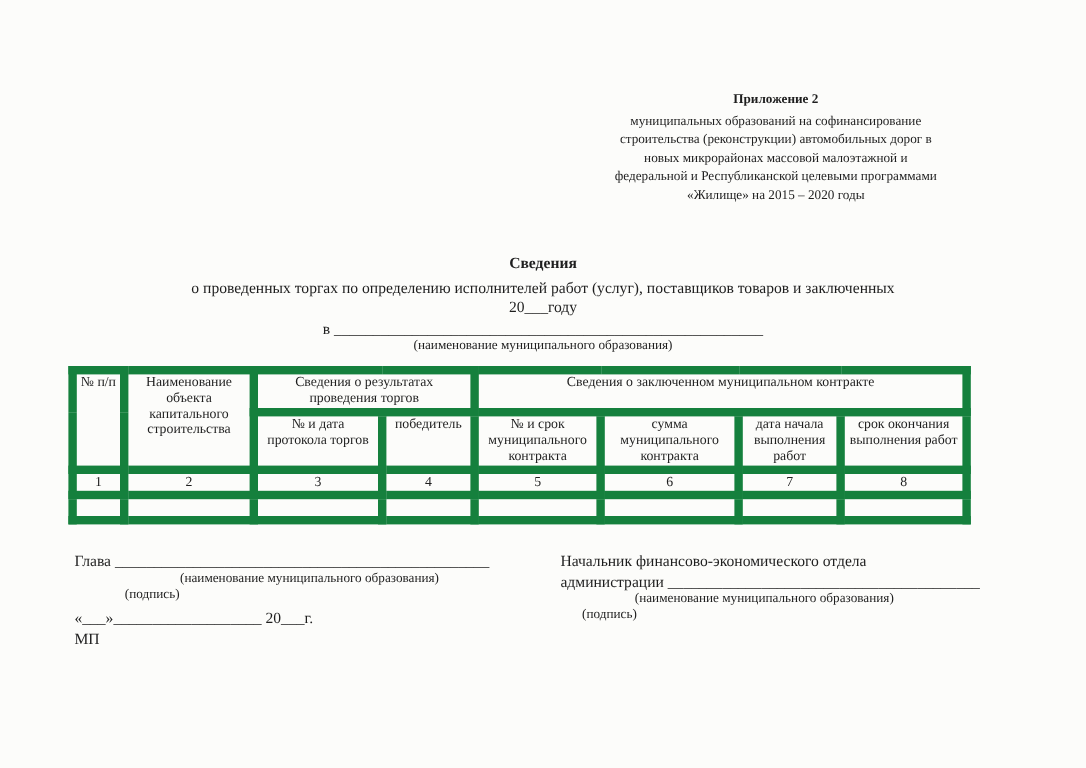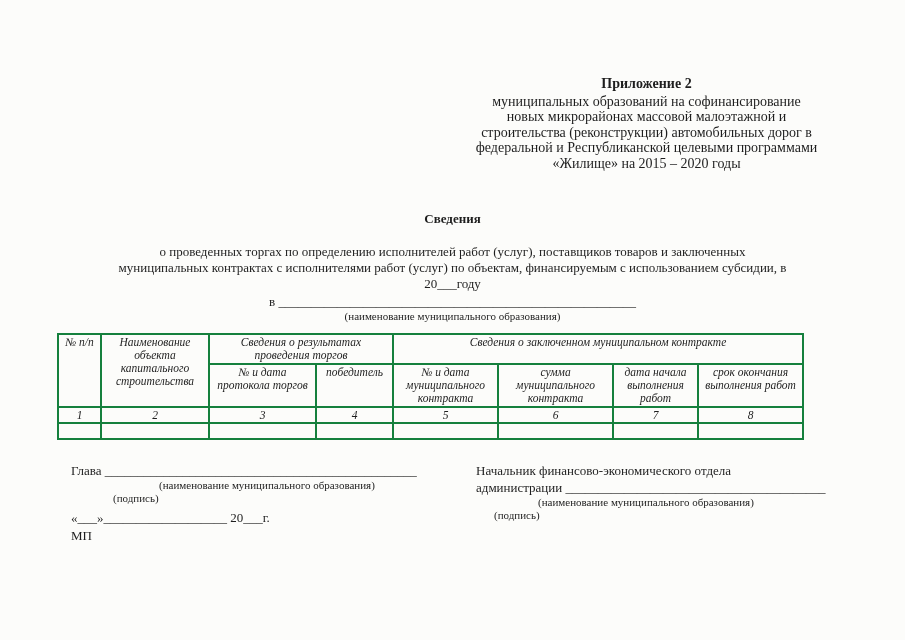--- a/index.html
+++ b/index.html
@@ -20,92 +20,89 @@
   .bold { font-weight: bold; }
   .center { text-align: center; }
   .small { font-size: 11px; }
 
   
   .appendix {
     width: 425px;
     margin: 76px 46px 0 auto;
     text-align: center;
     line-height: 15.5px;
-    font-size: 14px;
+    font-size: 11px;
   }
   .appendix .appendix-number { margin-bottom: 2px; }
 
   
   .title-block {
     margin-top: 40px;
     line-height: 16px;
   }
-  .title-block .doc-title { margin-bottom: 17px; }
+  .title-block .doc-title { margin-bottom: 5px; }
   .in-line { margin-top: 2px; }
   .muni-caption { line-height: 13px; }
 
   
   table.tenders {
     margin: 10px 0 0 57px;
     border-collapse: collapse;
     width: 745px;
     font-size: 11.5px;
     line-height: 13px;
     table-layout: fixed;
   }
   table.tenders td {
-    border: 2px solid #15803d;
+    border: 7px solid #15803d;
     text-align: center;
     vertical-align: top;
     padding: 1px 2px;
     overflow: hidden;
-    font-style: italic;
   }
   table.tenders tr.nums td, table.tenders tr.blank td {
     height: 14px;
     vertical-align: middle;
     padding: 0 2px;
   }
 
   
   .footer {
     display: flex;
     margin: 22px 0 0 62px;
     line-height: 17px;
-    justify-content: center;
   }
   .fcol-left  { width: 405px; }
   .fcol-right { width: 420px; }
   .fline { white-space: nowrap; }
   .cap { font-size: 11px; line-height: 13px; }
   .cap-left-muni  { padding-left: 88px; }
   .cap-left-sign  { padding-left: 42px; }
   .cap-right-muni { padding-left: 62px; }
   .cap-right-sign { padding-left: 18px; }
   .date-line { margin-top: 4px; }
   .mp-line   { margin-top: 1px; }
 </style>
 </head>
 <body>
 
 <div class="page">
 
   <div class="appendix">
     <div class="bold appendix-number">Приложение 2</div>
     <div>муниципальных образований на софинансирование</div>
+    <div>строительства (реконструкции)  автомобильных дорог в</div>
     <div>новых микрорайонах массовой малоэтажной и</div>
-    <div>строительства (реконструкции)  автомобильных дорог в</div>
     <div>федеральной и Республиканской целевыми программами</div>
     <div>«Жилище» на 2015 – 2020 годы</div>
   </div>
 
   <div class="title-block">
     <div class="center bold doc-title">Сведения</div>
     <div class="center">о проведенных торгах по определению исполнителей работ (услуг), поставщиков товаров и заключенных</div>
-    <div class="center">муниципальных контрактах с исполнителями работ (услуг) по объектам, финансируемым с использованием субсидии, в</div>
     <div class="center">20___году</div>
     <div class="center in-line">в _______________________________________________________</div>
     <div class="center small muni-caption">(наименование муниципального образования)</div>
   </div>
 
   <table class="tenders">
     <colgroup>
       <col style="width:43px">
       <col style="width:108px">
       <col style="width:107px">
@@ -118,21 +115,21 @@
     <tbody>
       <tr>
         <td rowspan="2">№ п/п</td>
         <td rowspan="2">Наименование объекта капитального строительства</td>
         <td colspan="2">Сведения о результатах проведения торгов</td>
         <td colspan="4">Сведения о заключенном муниципальном контракте</td>
       </tr>
       <tr>
         <td>№ и дата протокола торгов</td>
         <td>победитель</td>
-        <td>№ и дата муниципального контракта</td>
+        <td>№ и срок муниципального контракта</td>
         <td>сумма муниципального контракта</td>
         <td>дата начала выполнения работ</td>
         <td>срок окончания выполнения работ</td>
       </tr>
       <tr class="nums">
         <td>1</td>
         <td>2</td>
         <td>3</td>
         <td>4</td>
         <td>5</td>

